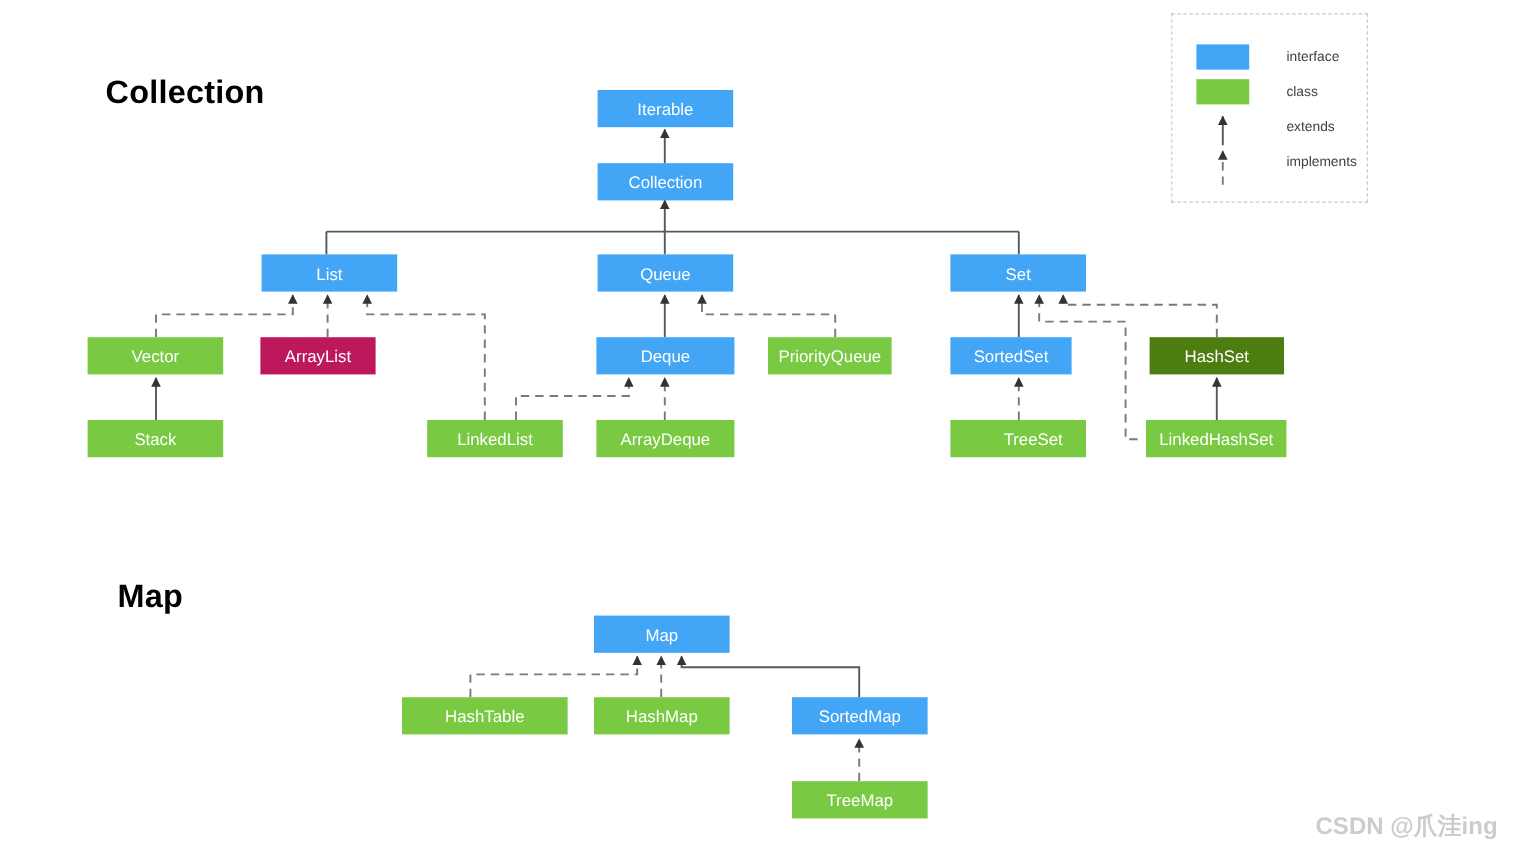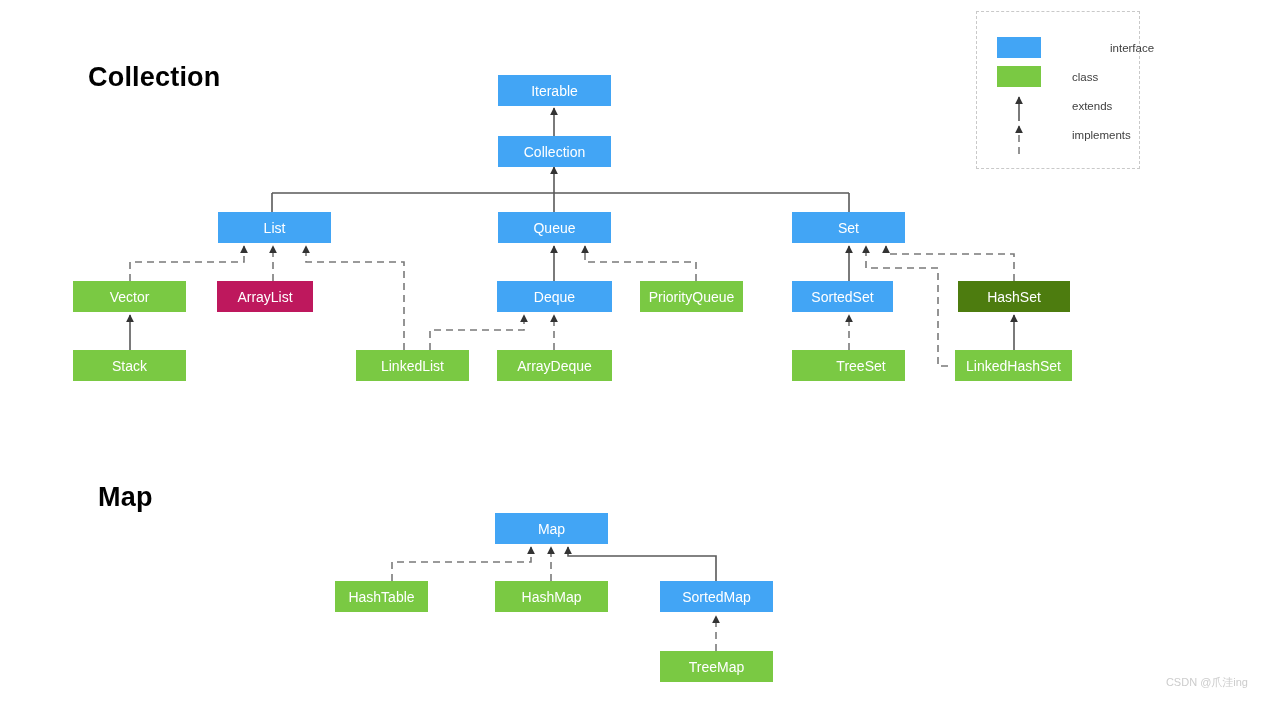--- a/index.html
+++ b/index.html
@@ -70,37 +70,38 @@
   .legend-swatch {
     width: 44px;
     height: 21px;
   }
   .legend-label {
     font-size: 11.5px;
     color: #404040;
     margin-left: 31px;
     white-space: nowrap;
   }
-  #legend-row-interface { left: 20px; top: 25px; gap: 38px; }
+  #legend-row-interface { left: 20px; top: 25px; }
   #legend-row-class     { left: 20px; top: 54px; }
   #legend-row-extends   { left: 20px; top: 83px; height: 21px; }
   #legend-row-implements{ left: 20px; top: 112px; height: 21px; }
   .legend-line-holder {
     width: 44px;
     height: 21px;
     position: relative;
   }
 
   #watermark {
     position: absolute;
     right: 16px;
     top: 675px;
-    font-size: 11px;
+    font-size: 20px;
     color: #cccccc;
     white-space: nowrap;
+    font-weight: bold;
   }
 </style>
 </head>
 <body>
 
 <div id="canvas" style="background: rgb(255, 255, 255);">
 
   <svg id="svg-wires" viewBox="0 0 1264 708" xmlns="http://www.w3.org/2000/svg">
     <defs>
       <marker id="arrow-solid" viewBox="0 0 10 10" refX="9" refY="5" markerWidth="5" markerHeight="5" orient="auto-start-reverse">
@@ -177,21 +178,21 @@
       <div class="node iface" style="left: 792px; top: 281px; width: 101px; background: rgb(66, 165, 245);">SortedSet</div>
       <div class="node cls" style="left: 958px; top: 281px; width: 112px; background: #4d7c0f;">HashSet</div>
       <div class="node cls" style="left: 73px; top: 350px; width: 113px; background: rgb(122, 201, 67);">Stack</div>
       <div class="node cls" style="left: 356px; top: 350px; width: 113px; background: rgb(122, 201, 67);">LinkedList</div>
       <div class="node cls" style="left: 497px; top: 350px; width: 115px; background: rgb(122, 201, 67);">ArrayDeque</div>
       <div class="node cls" style="left: 792px; top: 350px; width: 113px; background: rgb(122, 201, 67); padding-left: 25px;">TreeSet</div>
       <div class="node cls" style="left: 955px; top: 350px; width: 117px; background: rgb(122, 201, 67);">LinkedHashSet</div>
     </div>
   <div id="nodes-map">
       <div class="node iface" style="left: 495px; top: 513px; width: 113px; background: rgb(66, 165, 245);">Map</div>
-      <div class="node cls" style="left: 335px; top: 581px; width: 93px; background: rgb(122, 201, 67);">HashTable</div>
+      <div class="node cls" style="left: 335px; top: 581px; width: 138px; background: rgb(122, 201, 67);">HashTable</div>
       <div class="node cls" style="left: 495px; top: 581px; width: 113px; background: rgb(122, 201, 67);">HashMap</div>
       <div class="node iface" style="left: 660px; top: 581px; width: 113px; background: rgb(66, 165, 245);">SortedMap</div>
       <div class="node cls" style="left: 660px; top: 651px; width: 113px; background: rgb(122, 201, 67);">TreeMap</div>
     </div>
 
   <div id="legend">
     <div class="legend-row" id="legend-row-interface">
       <div class="legend-swatch" id="legend-swatch-interface" style="background: rgb(66, 165, 245);"></div>
       <div class="legend-label">interface</div>
     </div>

